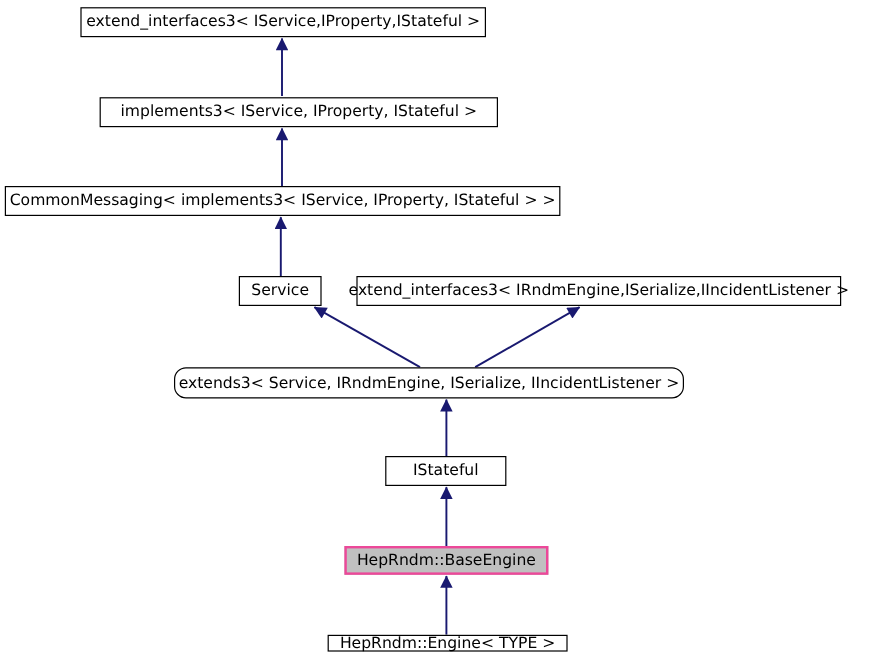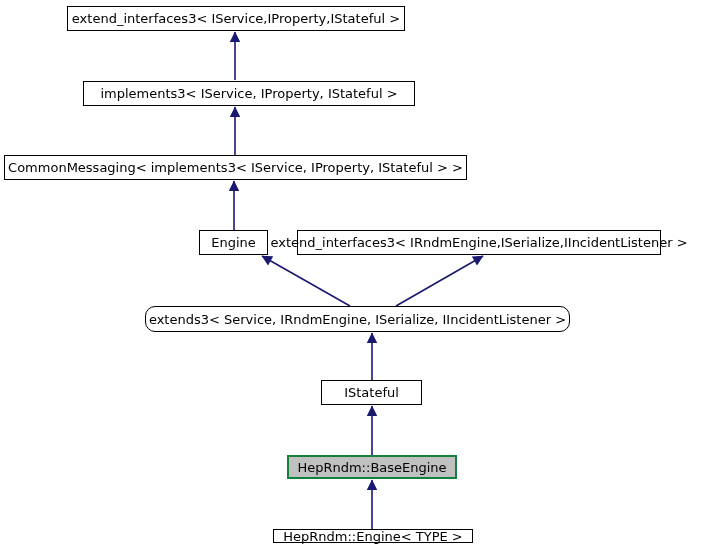--- a/index.html
+++ b/index.html
@@ -31,29 +31,29 @@
     background: #ffffff;
     border: 1px solid #000000;
     display: flex;
     align-items: center;
     justify-content: center;
     white-space: nowrap;
     cursor: pointer;
   }
   .node.highlight {
     background: #c0c0c0;
-    border: 2px solid #15803d;
+    border: 2px solid #ec4899;
     cursor: default;
   }
   
   .n0 { left: 67px;  top: 6px;   width: 338px; height: 25px; }
   .n1 { left: 83px;  top: 81px;  width: 332px; height: 25px; }
   .n2 { left: 4px;   top: 155px; width: 463px; height: 25px; }
   .n3 { left: 199px; top: 230px; width: 69px;  height: 25px; }
-  .n4 { left: 297px; top: 230px; width: 364px; height: 25px; text-align: right; }
+  .n4 { left: 297px; top: 230px; width: 404px; height: 25px; text-align: right; }
   .n5 { left: 145px; top: 306px; width: 425px; height: 26px; border-radius: 10px; }
   .n6 { left: 321px; top: 380px; width: 101px; height: 25px; }
   .n7 { left: 287px; top: 455px; width: 170px; height: 24px; }
   .n8 { left: 273px; top: 529px; width: 200px; height: 14px; }
 </style>
 </head>
 <body>
 
 <div class="canvas">
 
@@ -69,20 +69,20 @@
     <line x1="350" y1="306" x2="262" y2="256" stroke="#191970" stroke-width="1.6" marker-end="url(#arrowhead)"></line>
     <line x1="396" y1="306" x2="483" y2="256" stroke="#191970" stroke-width="1.6" marker-end="url(#arrowhead)"></line>
     <line x1="372" y1="380" x2="372" y2="333" stroke="#191970" stroke-width="1.6" marker-end="url(#arrowhead)"></line>
     <line x1="372" y1="455" x2="372" y2="406" stroke="#191970" stroke-width="1.6" marker-end="url(#arrowhead)"></line>
     <line x1="372" y1="529" x2="372" y2="480" stroke="#191970" stroke-width="1.6" marker-end="url(#arrowhead)"></line>
   </svg>
 
   <div class="node n0">extend_interfaces3&lt; IService,IProperty,IStateful &gt;</div>
   <div class="node n1">implements3&lt; IService, IProperty, IStateful &gt;</div>
   <div class="node n2">CommonMessaging&lt; implements3&lt; IService, IProperty, IStateful &gt; &gt;</div>
-  <div class="node n3">Engine</div>
+  <div class="node n3">Service</div>
   <div class="node n4">extend_interfaces3&lt; IRndmEngine,ISerialize,IIncidentListener &gt;</div>
   <div class="node n5">extends3&lt; Service, IRndmEngine, ISerialize, IIncidentListener &gt;</div>
   <div class="node n6">IStateful</div>
   <div class="node n7 highlight">HepRndm::BaseEngine</div>
   <div class="node n8">HepRndm::Engine&lt; TYPE &gt;</div>
 
 </div>
 
 </body></html>

